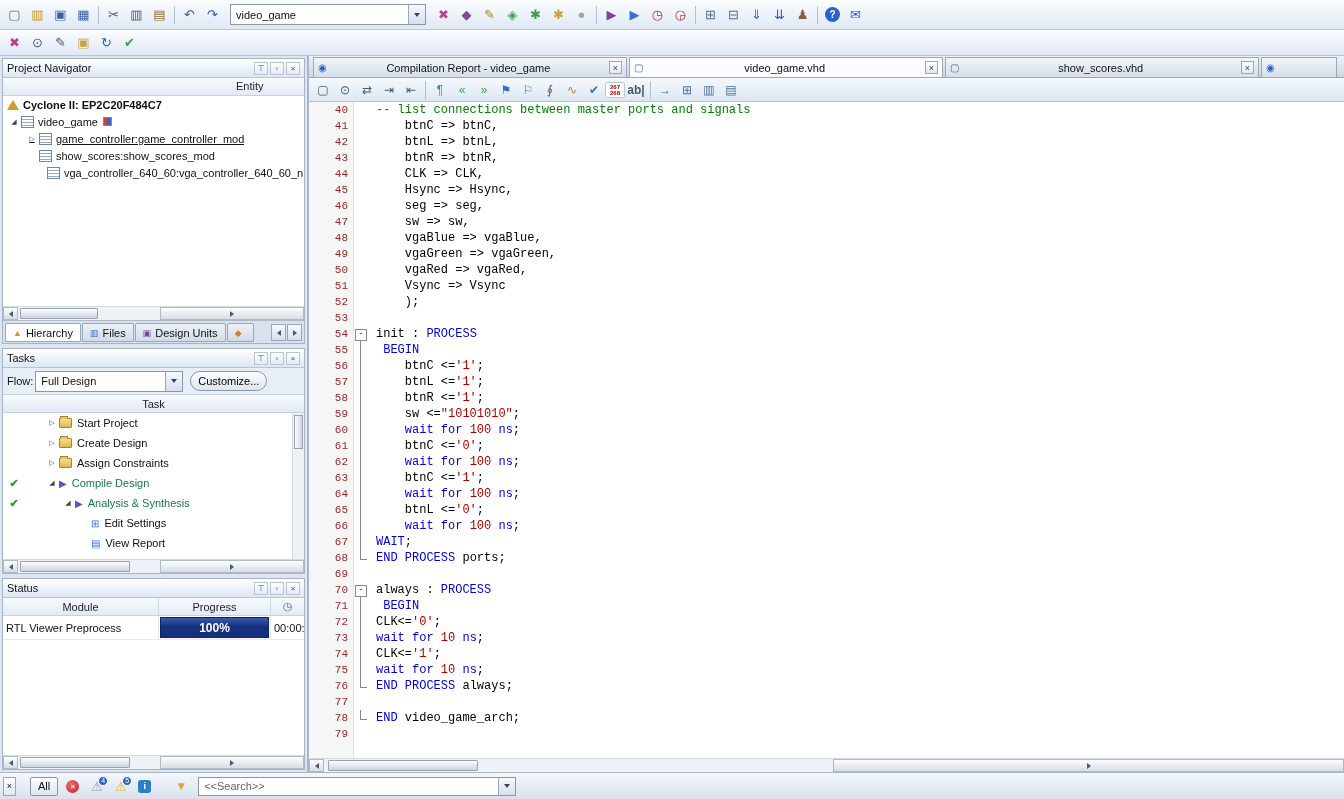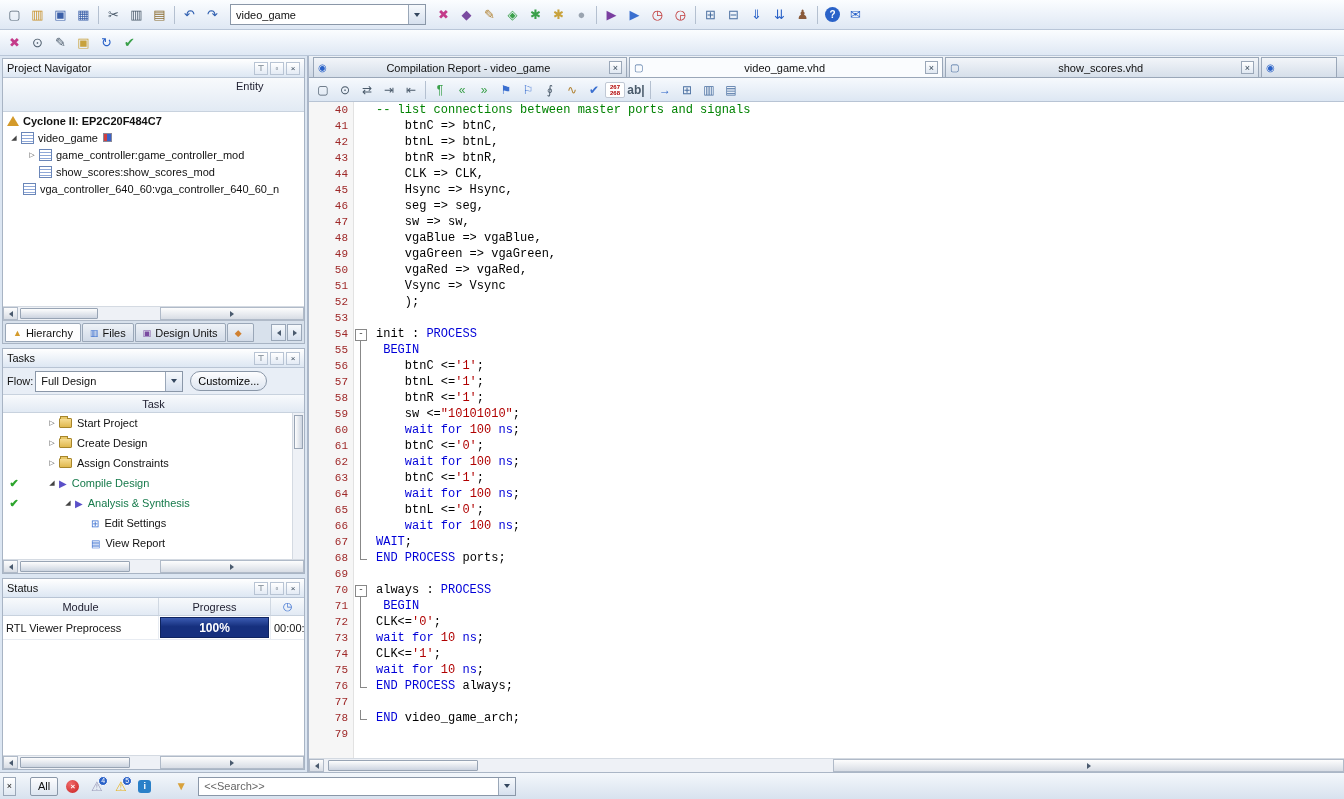--- a/index.html
+++ b/index.html
@@ -28,21 +28,21 @@
 .main{flex:1;display:flex;min-height:0}
 .left{width:309px;flex:none;display:flex;flex-direction:column;background:#dce6f2;border-right:2px solid #aab6c8;padding:2px}
 .panel{display:flex;flex-direction:column;background:#fff;border:1px solid #a8b4c4;overflow:hidden}
 .nav-panel{height:286px;flex:none;margin-bottom:4px}
 .tasks-panel{height:226px;flex:none;margin-bottom:4px}
 .status-panel{flex:1;min-height:0}
 .ptitle{height:19px;display:flex;align-items:center;padding:0 4px;background:linear-gradient(#ffffff,#dde7f3);border-bottom:1px solid #b8c4d4;flex:none}
 .pspace{flex:1}
 .panel-btns{display:inline-flex}
 .ptbtn{width:14px;height:13px;display:inline-flex;align-items:center;justify-content:center;font-size:8px;color:#345;border:1px solid #b8c4d4;background:linear-gradient(#fff,#e4ebf5);margin-left:2px}
-.colhdr{height:34px;background:linear-gradient(#f8fafc,#e2eaf4);border-bottom:1px solid #c8d2de;position:relative;flex:none}
+.colhdr{height:18px;background:linear-gradient(#f8fafc,#e2eaf4);border-bottom:1px solid #c8d2de;position:relative;flex:none}
 .colhdr .hlabel{position:absolute;left:233px;top:2px;color:#223}
 
 
 .tree{flex:1;min-height:0;background:#fff;overflow:hidden}
 .tree-row{height:17px;display:flex;align-items:center;white-space:nowrap;overflow:hidden}
 .expander{width:14px;flex:none;text-align:center;font-size:7px;color:#444;display:inline-flex;align-items:center;justify-content:center}
 .ticon{flex:none;margin-right:4px}
 .device-icon{width:0;height:0;border-left:6px solid transparent;border-right:6px solid transparent;border-bottom:10px solid #d49a2a}
 .entity-icon{width:13px;height:12px;border:1px solid #6a86b8;background:repeating-linear-gradient(#fff,#fff 2px,#8fa8d8 2px,#8fa8d8 3px)}
 .tl-badge{width:9px;height:9px;margin-left:5px;flex:none;background:linear-gradient(90deg,#d04040 50%,#3a62c8 50%);border:1px solid #889}
@@ -214,31 +214,31 @@
             <div class="tree-row" style="padding-left: 4px; font-weight: bold;">
               <span class="ticon device-icon"></span>
               <span class="tlabel">Cyclone II: EP2C20F484C7</span>
             </div>
             <div class="tree-row" style="padding-left: 4px;">
               <span class="expander">◢</span>
               <span class="ticon entity-icon"></span>
               <span class="tlabel">video_game</span>
               <span class="tl-badge"></span>
             </div>
-            <div class="tree-row" style="padding-left: 22px;">
+            <div class="tree-row" style="padding-left: 22px; text-decoration: underline;">
               <span class="expander">▷</span>
               <span class="ticon entity-icon"></span>
               <span class="tlabel">game_controller:game_controller_mod</span>
             </div>
             <div class="tree-row" style="padding-left: 22px;">
               <span class="expander"></span>
               <span class="ticon entity-icon"></span>
               <span class="tlabel">show_scores:show_scores_mod</span>
             </div>
-            <div class="tree-row" style="padding-left: 6px;">
+            <div class="tree-row" style="padding-left: 30px;">
               <span class="expander"></span>
               <span class="ticon entity-icon"></span>
               <span class="tlabel">vga_controller_640_60:vga_controller_640_60_n</span>
             </div>
           </div>
         <div class="hscroll">
           <span class="hs-btn left"></span>
           <span class="hs-track">
               <span class="hs-thumb" style="width:78px"></span>
             </span>

